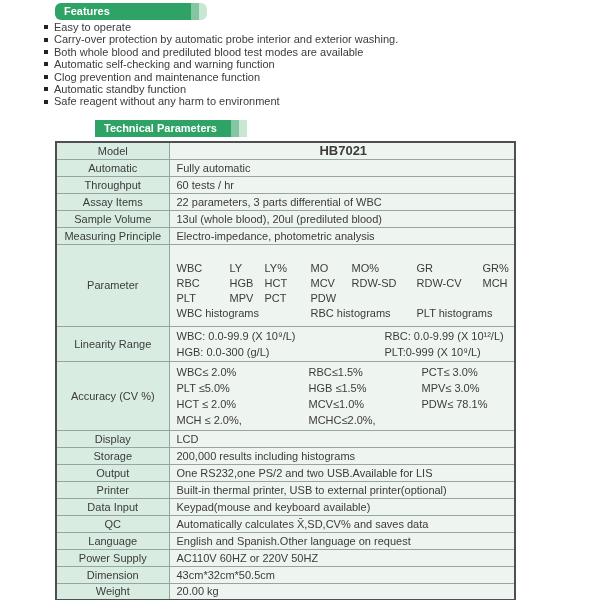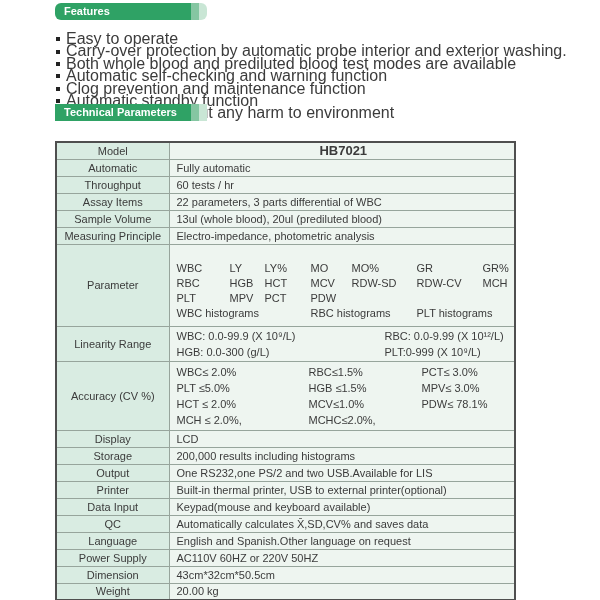--- a/index.html
+++ b/index.html
@@ -20,28 +20,28 @@
     padding-left: 9px;
     color: #ffffff;
     font-weight: bold;
     font-size: 11px;
     background: linear-gradient(to right,
       var(--header-bar, #2fa265) 0, var(--header-bar, #2fa265) 136px,
       var(--header-bar-mid, #85c6a2) 136px, var(--header-bar-mid, #85c6a2) 144px,
       var(--header-bar-light, #c9e6d5) 144px, var(--header-bar-light, #c9e6d5) 152px);
   }
   .features-bar { top: 3px; border-radius: 6px; }
-  .tech-bar { top: 104px; }
+  .tech-bar { top: 120px; margin-left: 40px; }
 
   .features-list {
     position: absolute;
     left: 44px; top: 21px;
-    margin: 12px; padding: 0;
+    margin: 0; padding: 0;
     list-style: none;
-    font-size: 16px;
+    font-size: 11px;
   }
   .features-list li {
     display: flex;
     align-items: center;
     line-height: 12.4px;
     white-space: nowrap;
   }
   .bullet {
     display: inline-block;
     width: 4px; height: 4px;

